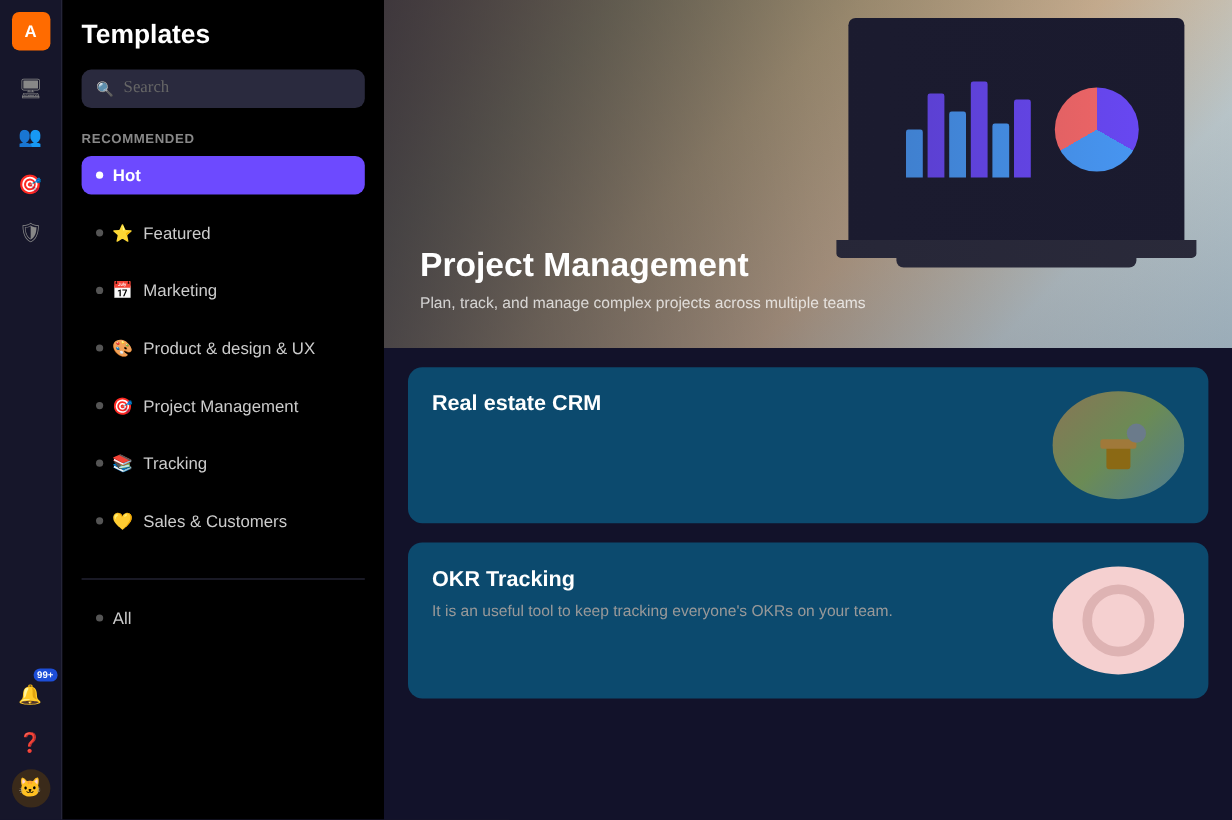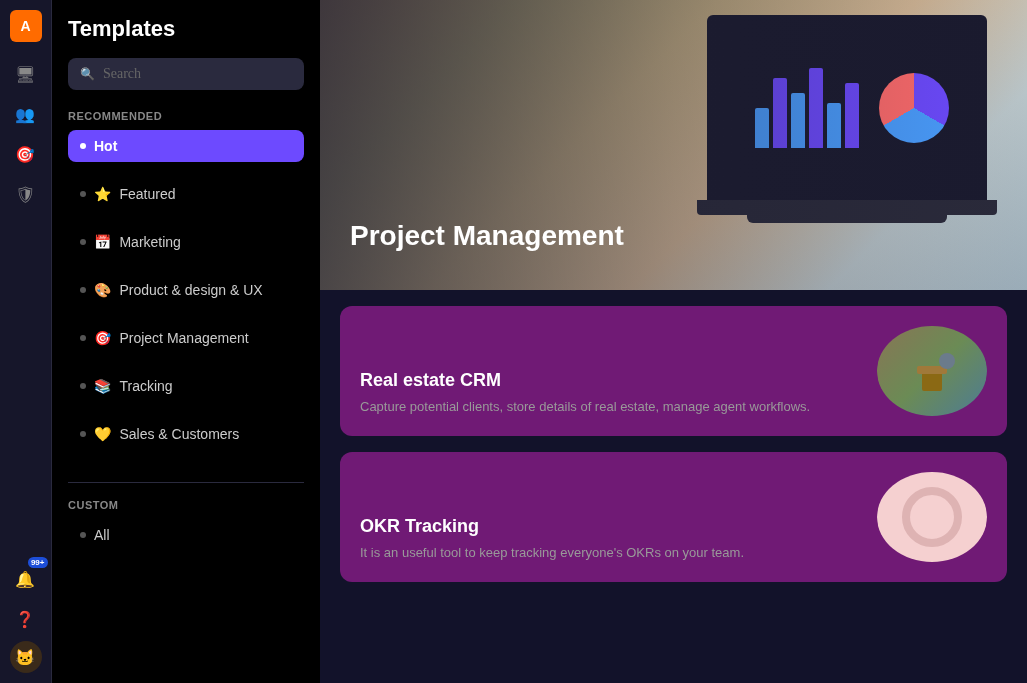--- a/index.html
+++ b/index.html
@@ -283,26 +283,26 @@
       margin: 0 auto;
       border-radius: 0 0 6px 6px;
     }
 
     
     .card-list {
       padding: 16px 20px;
     }
 
     .template-card {
-      background: #701a75;
+      background: #0c4a6e;
       border-radius: 12px;
       padding: 20px;
       margin-bottom: 16px;
       display: flex;
-      align-items: flex-end;
+      align-items: flex-start;
       gap: 16px;
       cursor: pointer;
       transition: background 0.2s;
     }
 
     .card-content { flex: 1; }
 
     .card-title {
       font-size: 18px;
       font-weight: 700;
@@ -423,21 +423,20 @@
   </div>
 
   <div class="nav-item">
     <span class="dot"></span>
     <span class="nav-icon">💛</span>
     <span>Sales &amp; Customers</span>
   </div>
 
   <div class="divider"></div>
 
-  <div class="section-label">Custom</div>
 
   <div class="nav-item">
     <span class="dot"></span>
     <span>All</span>
   </div>
 </div>
 
 <div class="main">
 
   <div class="featured-banner">
@@ -455,29 +454,29 @@
           </div>
           <div class="pie-shape"></div>
         </div>
         <div class="laptop-base"></div>
         <div class="laptop-stand"></div>
       </div>
     </div>
     <div class="featured-banner-overlay"></div>
     <div class="featured-banner-content">
       <div class="featured-banner-title">Project Management</div>
+      <div class="featured-banner-desc">Plan, track, and manage complex projects across multiple teams</div>
     </div>
   </div>
 
   <div class="card-list">
 
     <div class="template-card">
       <div class="card-content">
         <div class="card-title">Real estate CRM</div>
-        <div class="card-desc">Capture potential clients, store details of real estate, manage agent workflows.</div>
       </div>
       <div class="card-thumbnail">
         <div class="thumb-real-estate">
           <svg width="60" height="60" viewBox="0 0 60 60">
             <rect x="20" y="30" width="20" height="20" fill="#8B6914" rx="2"></rect>
             <rect x="15" y="25" width="30" height="8" fill="#A0793A" rx="2"></rect>
             <circle cx="45" cy="20" r="8" fill="#6B7B8B"></circle>
           </svg>
         </div>
       </div>

